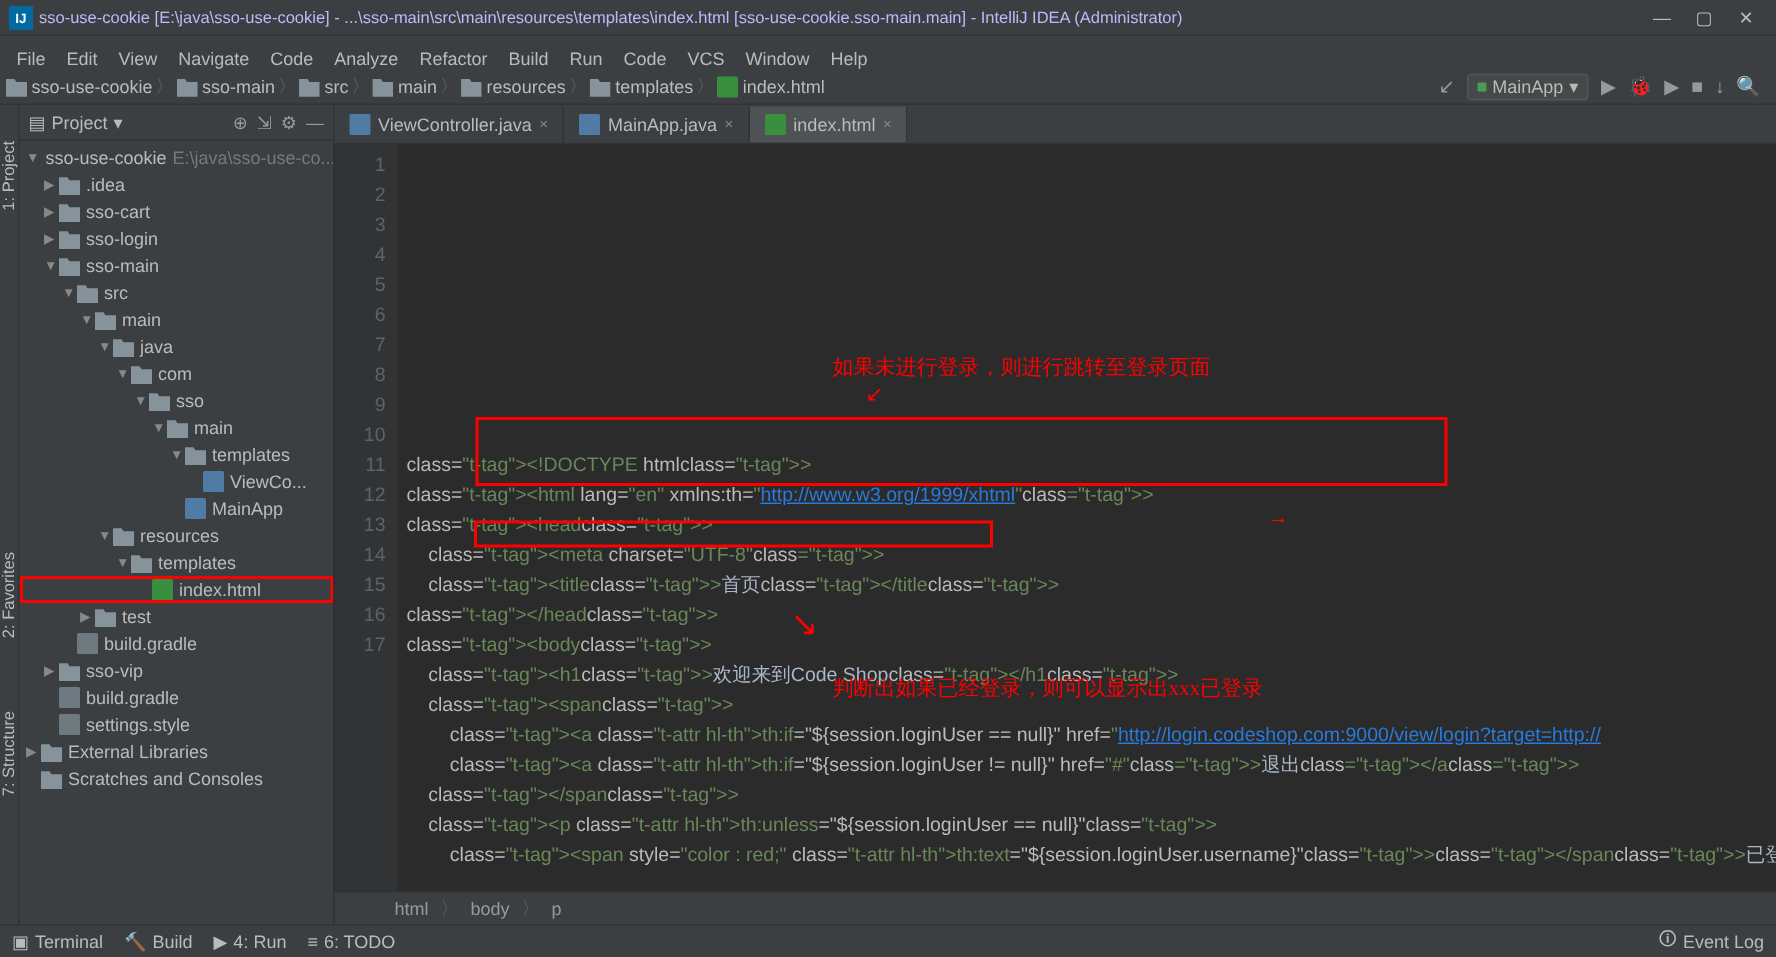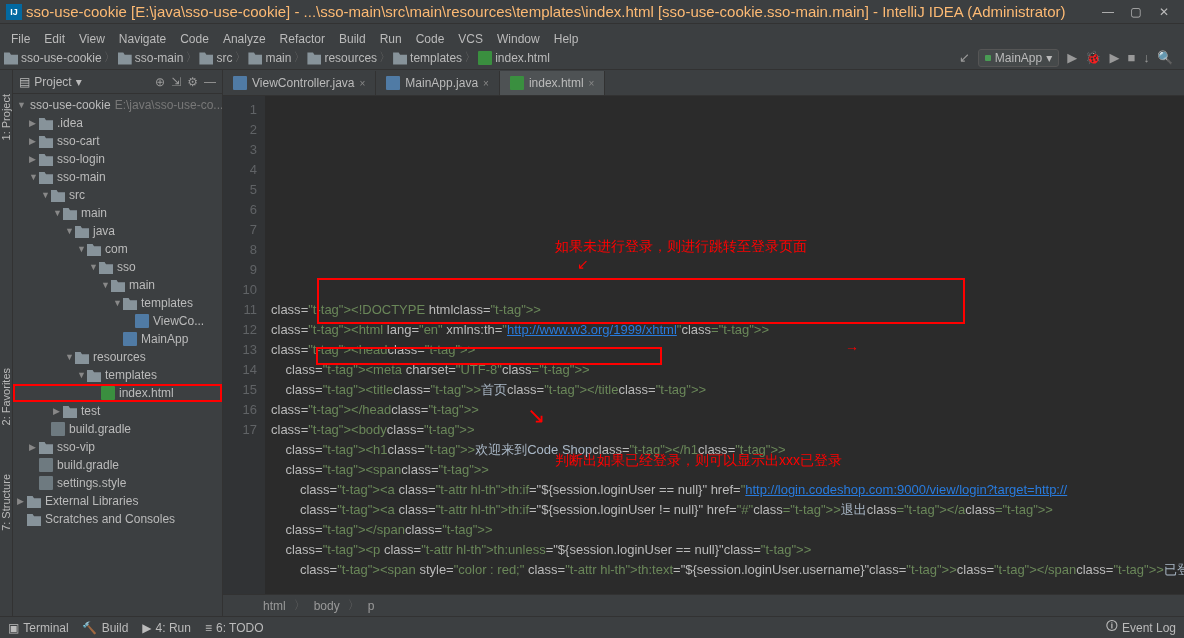--- a/index.html
+++ b/index.html
@@ -1,19 +1,19 @@
 <!DOCTYPE html>
 <html><head>
 <meta charset="utf-8">
 <style>
 * { margin: 0; padding: 0; box-sizing: border-box; font-family: "Segoe UI", sans-serif; }
 body { background: #2b2b2b; color: #bbb; font-size: 12px; overflow: hidden; width: 1184px; height: 638px; }
 .titlebar { background: #3c3f41; height: 24px; display: flex; align-items: center; padding: 0 6px; border-bottom: 1px solid #323232; }
 .titlebar .icon { width: 16px; height: 16px; background: #0369a1; margin-right: 4px; display: inline-flex; align-items: center; justify-content: center; font-size: 9px; color: #fff; font-weight: bold; }
-.titlebar .title { flex: 1; color: #fdba74; font-size: 15px; }
+.titlebar .title { flex: 1; color: #c4b5fd; font-size: 11px; }
 .titlebar .wbtn { width: 28px; text-align: center; font-size: 12px; color: #bbb; }
 .menubar { background: #3c3f41; height: 22px; display: flex; align-items: flex-end; padding: 0 4px; }
 .menubar span { padding: 0 7px; color: #bbb; cursor: pointer; }
 .navbar { background: #3c3f41; height: 24px; display: flex; align-items: center; border-bottom: 1px solid #323232; padding: 0 4px; }
 .crumb { display: flex; align-items: center; gap: 2px; flex: 1; }
 .crumb .c { display: flex; align-items: center; gap: 3px; color: #bbb; }
 .crumb .sep { color: #666; }
 .ficon { width: 14px; height: 14px; display: inline-block; }
 .fi-folder { background: #87939a; clip-path: polygon(0 15%, 40% 15%, 50% 30%, 100% 30%, 100% 100%, 0 100%); }
 .fi-file { background: #6e7a80; border-radius: 1px; }
@@ -43,21 +43,21 @@
 .tab { height: 24px; padding: 0 10px; display: flex; align-items: center; gap: 5px; color: #bbb; background: #3c3f41; border-right: 1px solid #323232; cursor: pointer; }
 .tab.active { background: #4e5254; }
 .tab .x { color: #888; font-size: 10px; }
 .editor { flex: 1; display: flex; overflow: hidden; font-family: "Consolas", monospace; font-size: 13px; position: relative; }
 .gutter { width: 42px; background: #313335; color: #606366; text-align: right; padding: 4px 8px 0 0; line-height: 20px; }
 .code { flex: 1; padding: 4px 0 0 6px; line-height: 20px; white-space: pre; position: relative; }
 .code .t-attr { color: #bababa; }
 .code .t-str { color: #6a8759; }
 .code .t-txt { color: #a9b7c6; }
 .code .t-url { color: #287bde; text-decoration: underline; }
-.annot { position: absolute; color: #f00; font-size: 14px; font-family: Liberation Sans, sans-serif; }
+.annot { position: absolute; color: #f00; font-size: 14px; font-family: Liberation Serif, serif; }
 .red-box { position: absolute; border: 2px solid #f00; pointer-events: none; }
 .trail { height: 22px; background: #3c3f41; border-top: 1px solid #323232; display: flex; align-items: center; padding-left: 40px; color: #999; gap: 8px; }
 .trail .sep { color: #666; }
 .statusbar-tools { height: 22px; background: #3c3f41; border-top: 1px solid #323232; display: flex; align-items: center; padding: 0 8px; gap: 14px; }
 .statusbar-tools .tool { display: flex; align-items: center; gap: 4px; color: #bbb; cursor: pointer; }
 .statusbar-tools .spacer { flex: 1; }
 .green-sq { display:inline-block; width:6px; height:6px; background:#499c54; border-radius:1px; }
 </style>
 </head>
 <body>

